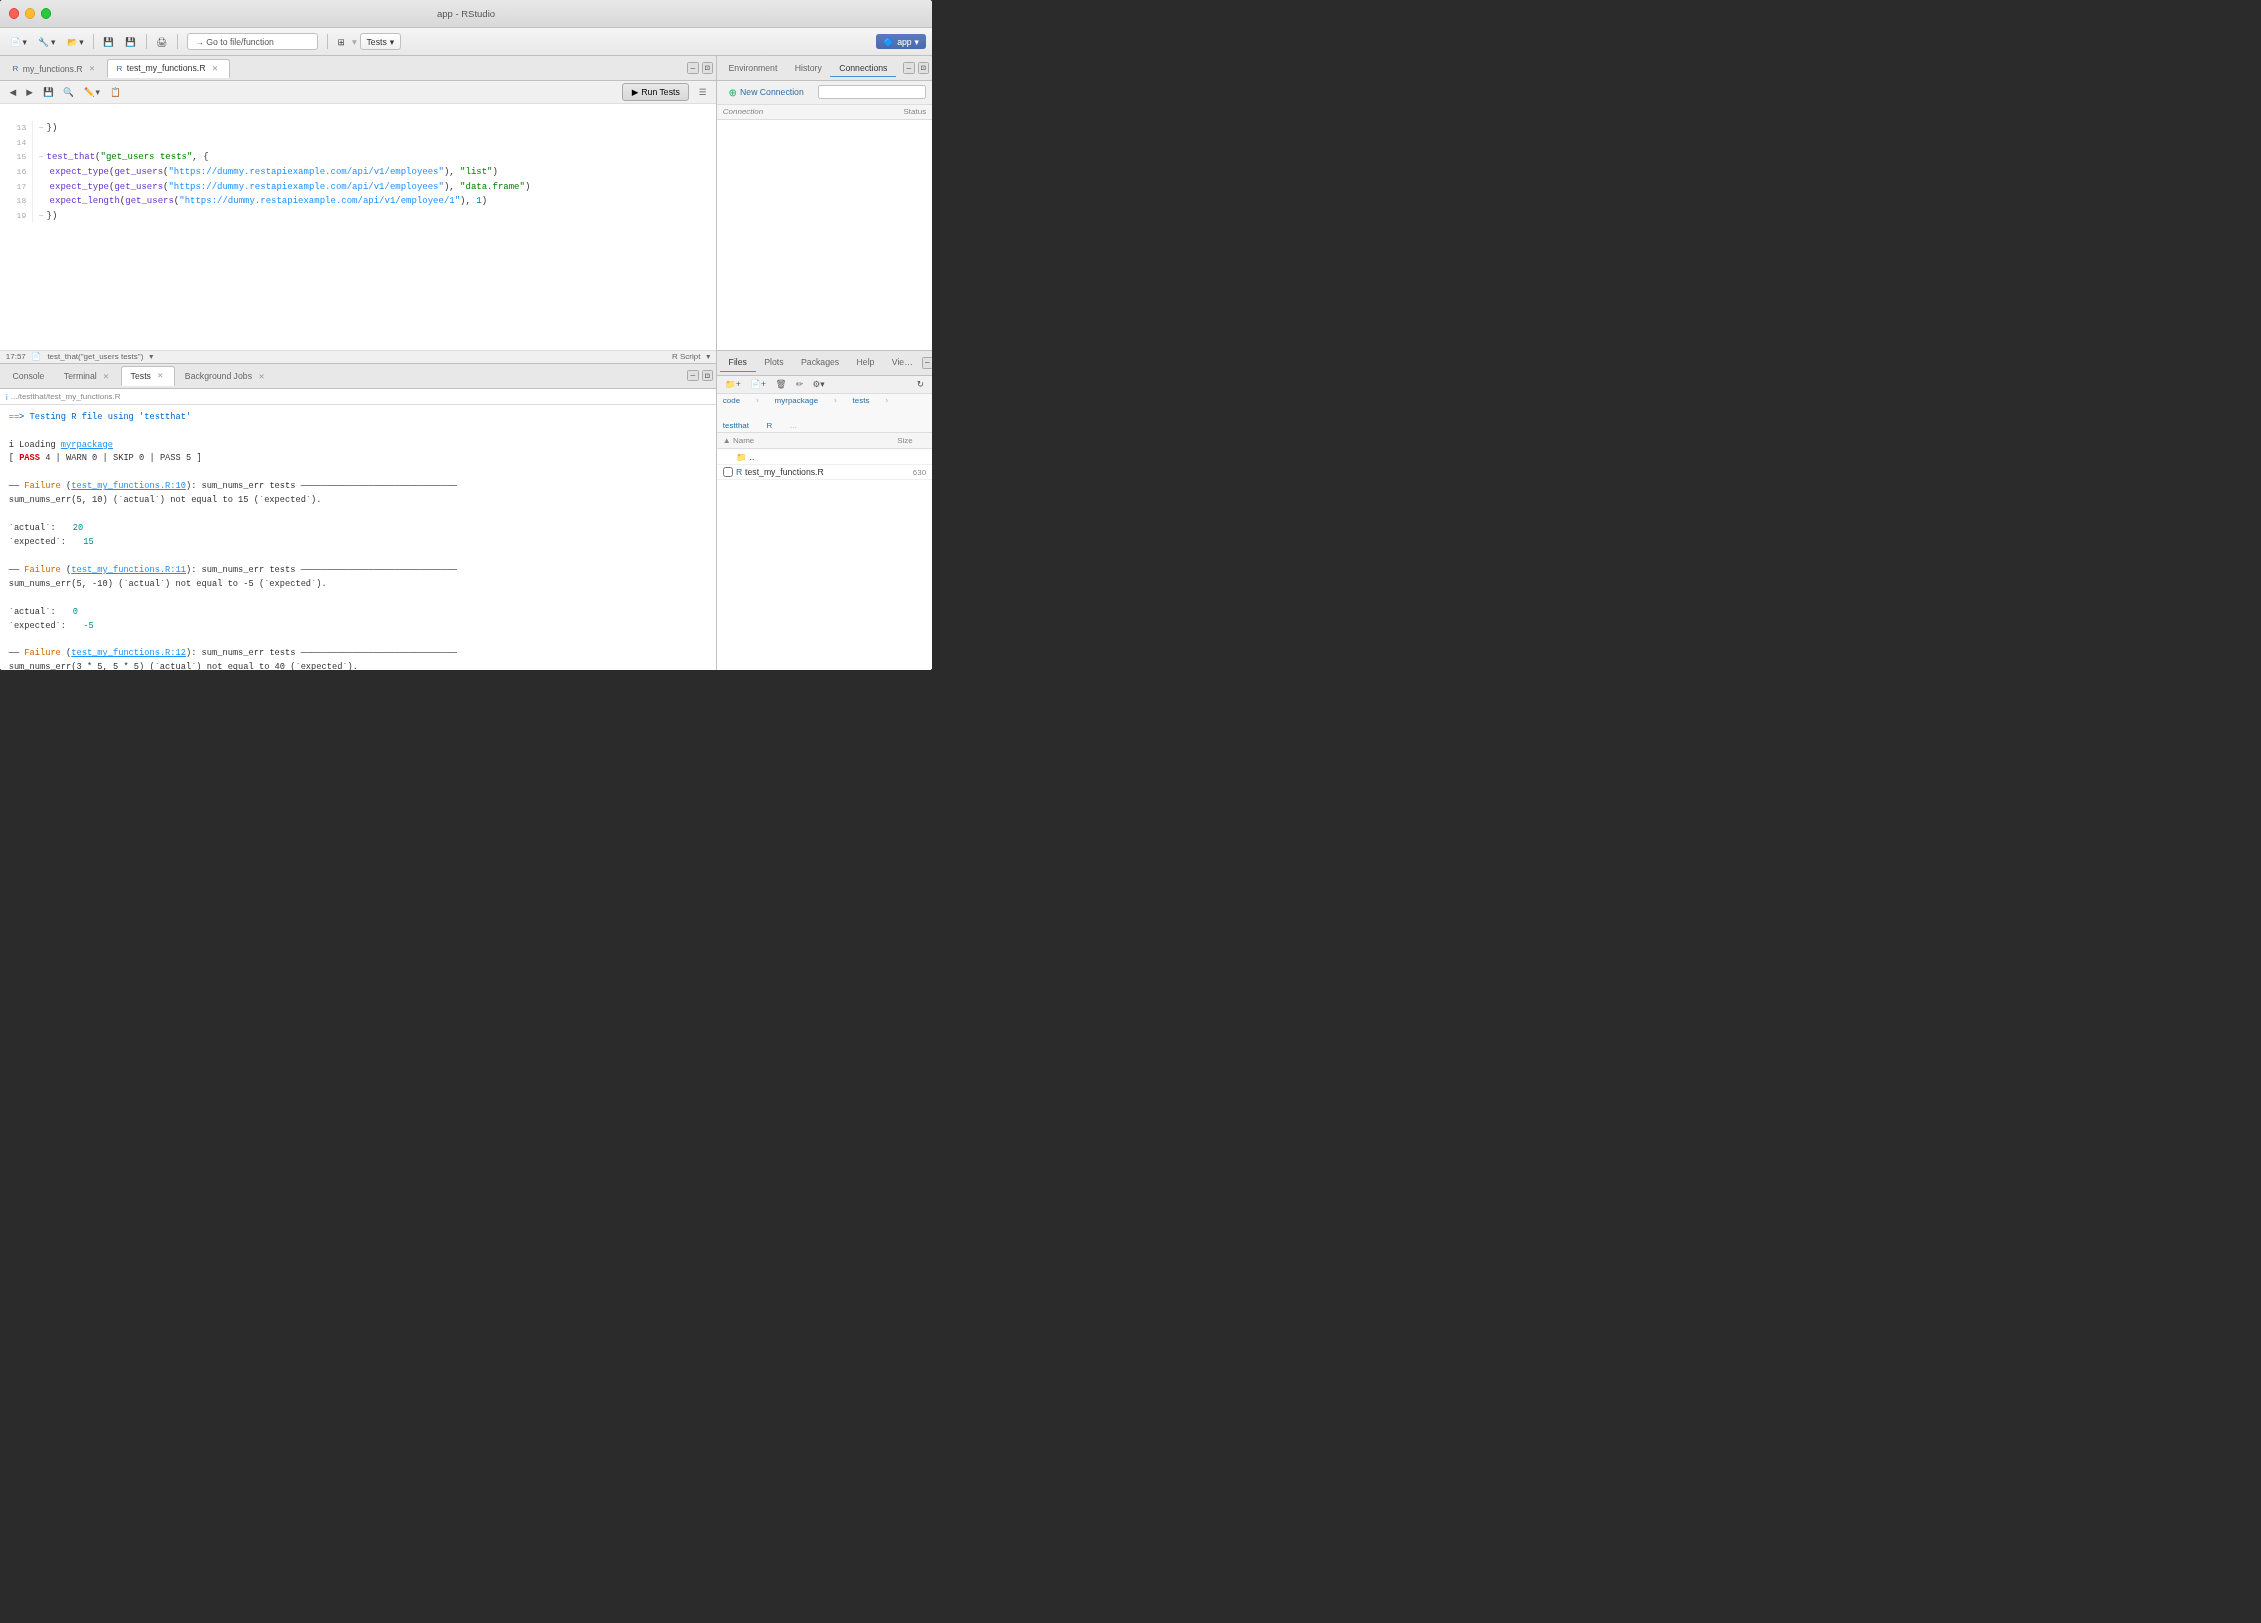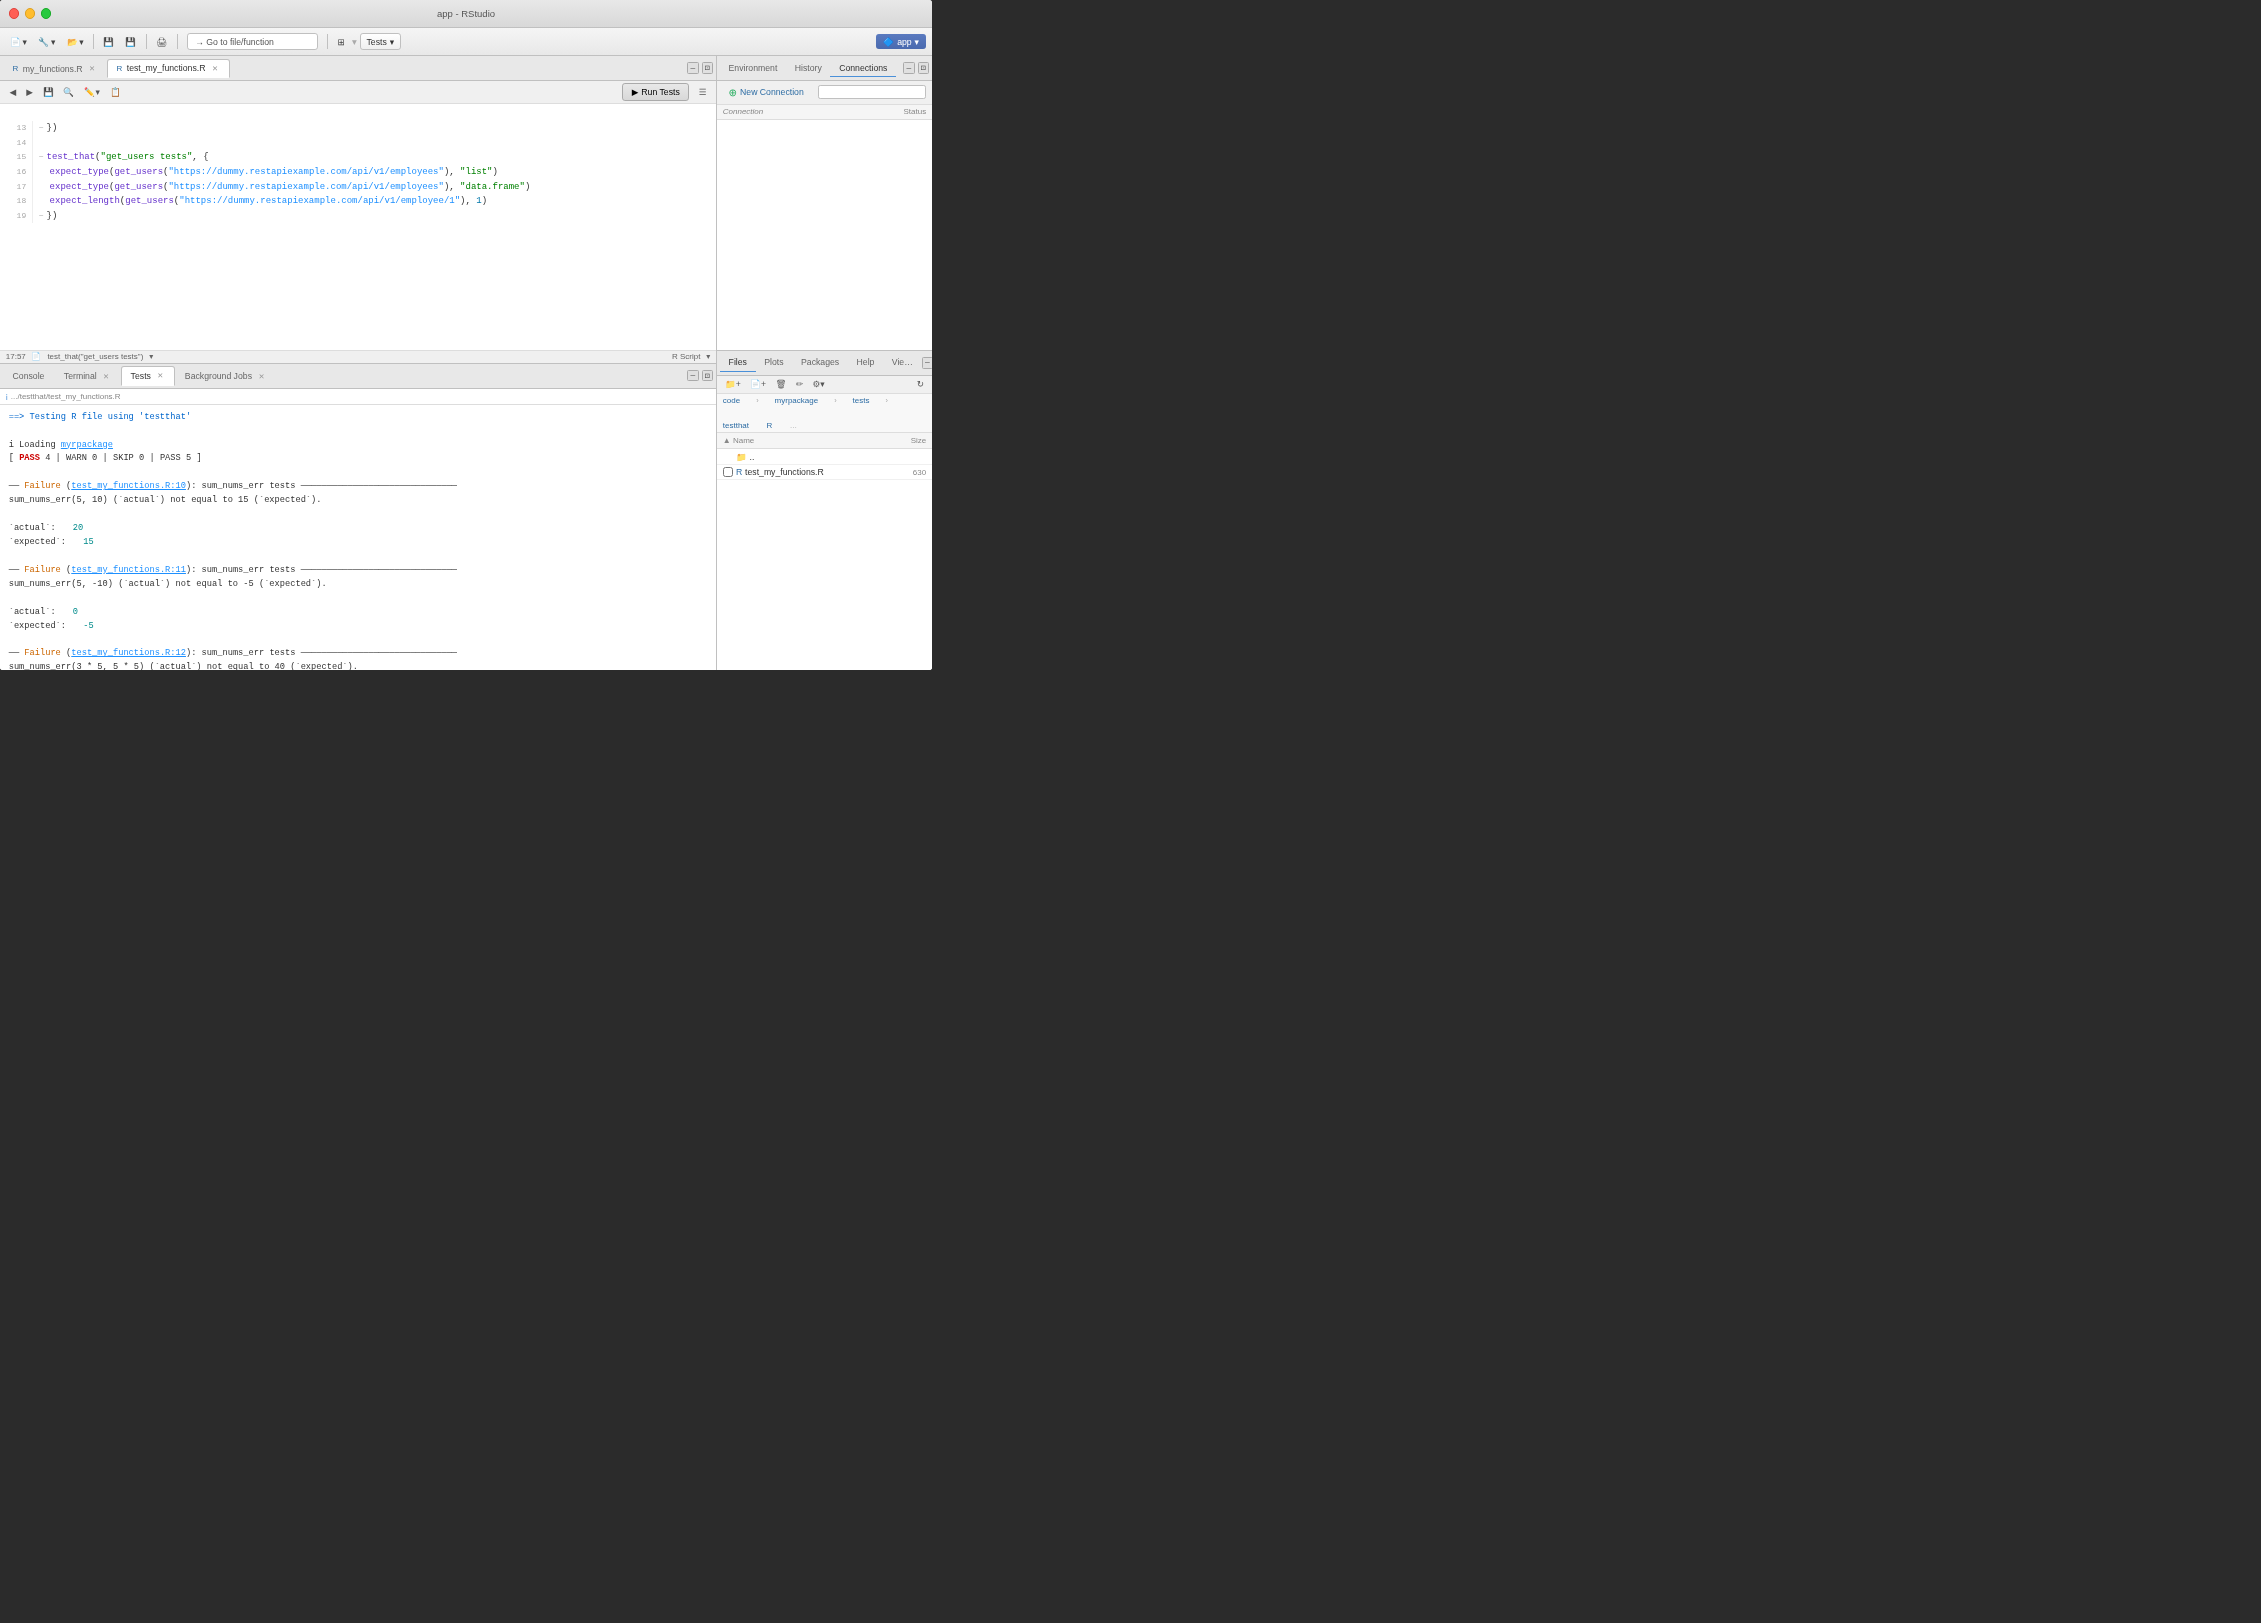--- a/index.html
+++ b/index.html
@@ -418,21 +418,21 @@
     .breadcrumb-sep { color: #aaa; font-size: 7.3px; }
     .files-header {
       display: flex;
       padding: 2.9px 5.8px;
       border-bottom: 0.7px solid #ddd;
       font-size: 8px;
       color: #888;
       flex-shrink: 0;
     }
     .files-col-name { flex: 1; }
-    .files-col-size { width: 29px; text-align: right; }
+    .files-col-size { width: 29px; text-align: left; }
     .file-row {
       display: flex;
       align-items: center;
       padding: 2.2px 5.8px;
       font-size: 8.7px;
       cursor: pointer;
       gap: 2.9px;
       border-bottom: 0.7px solid #f0f0f0;
     }
     .file-row .file-checkbox {

